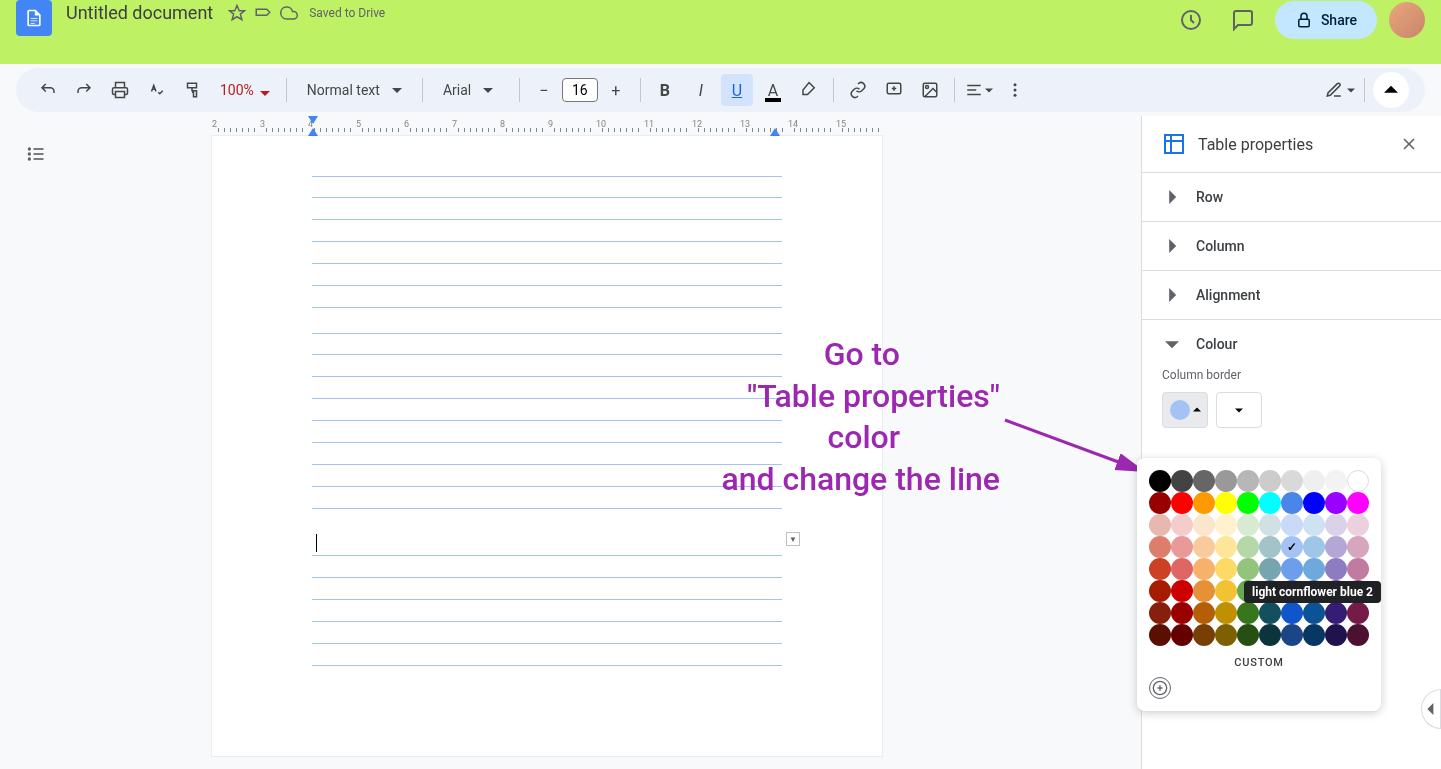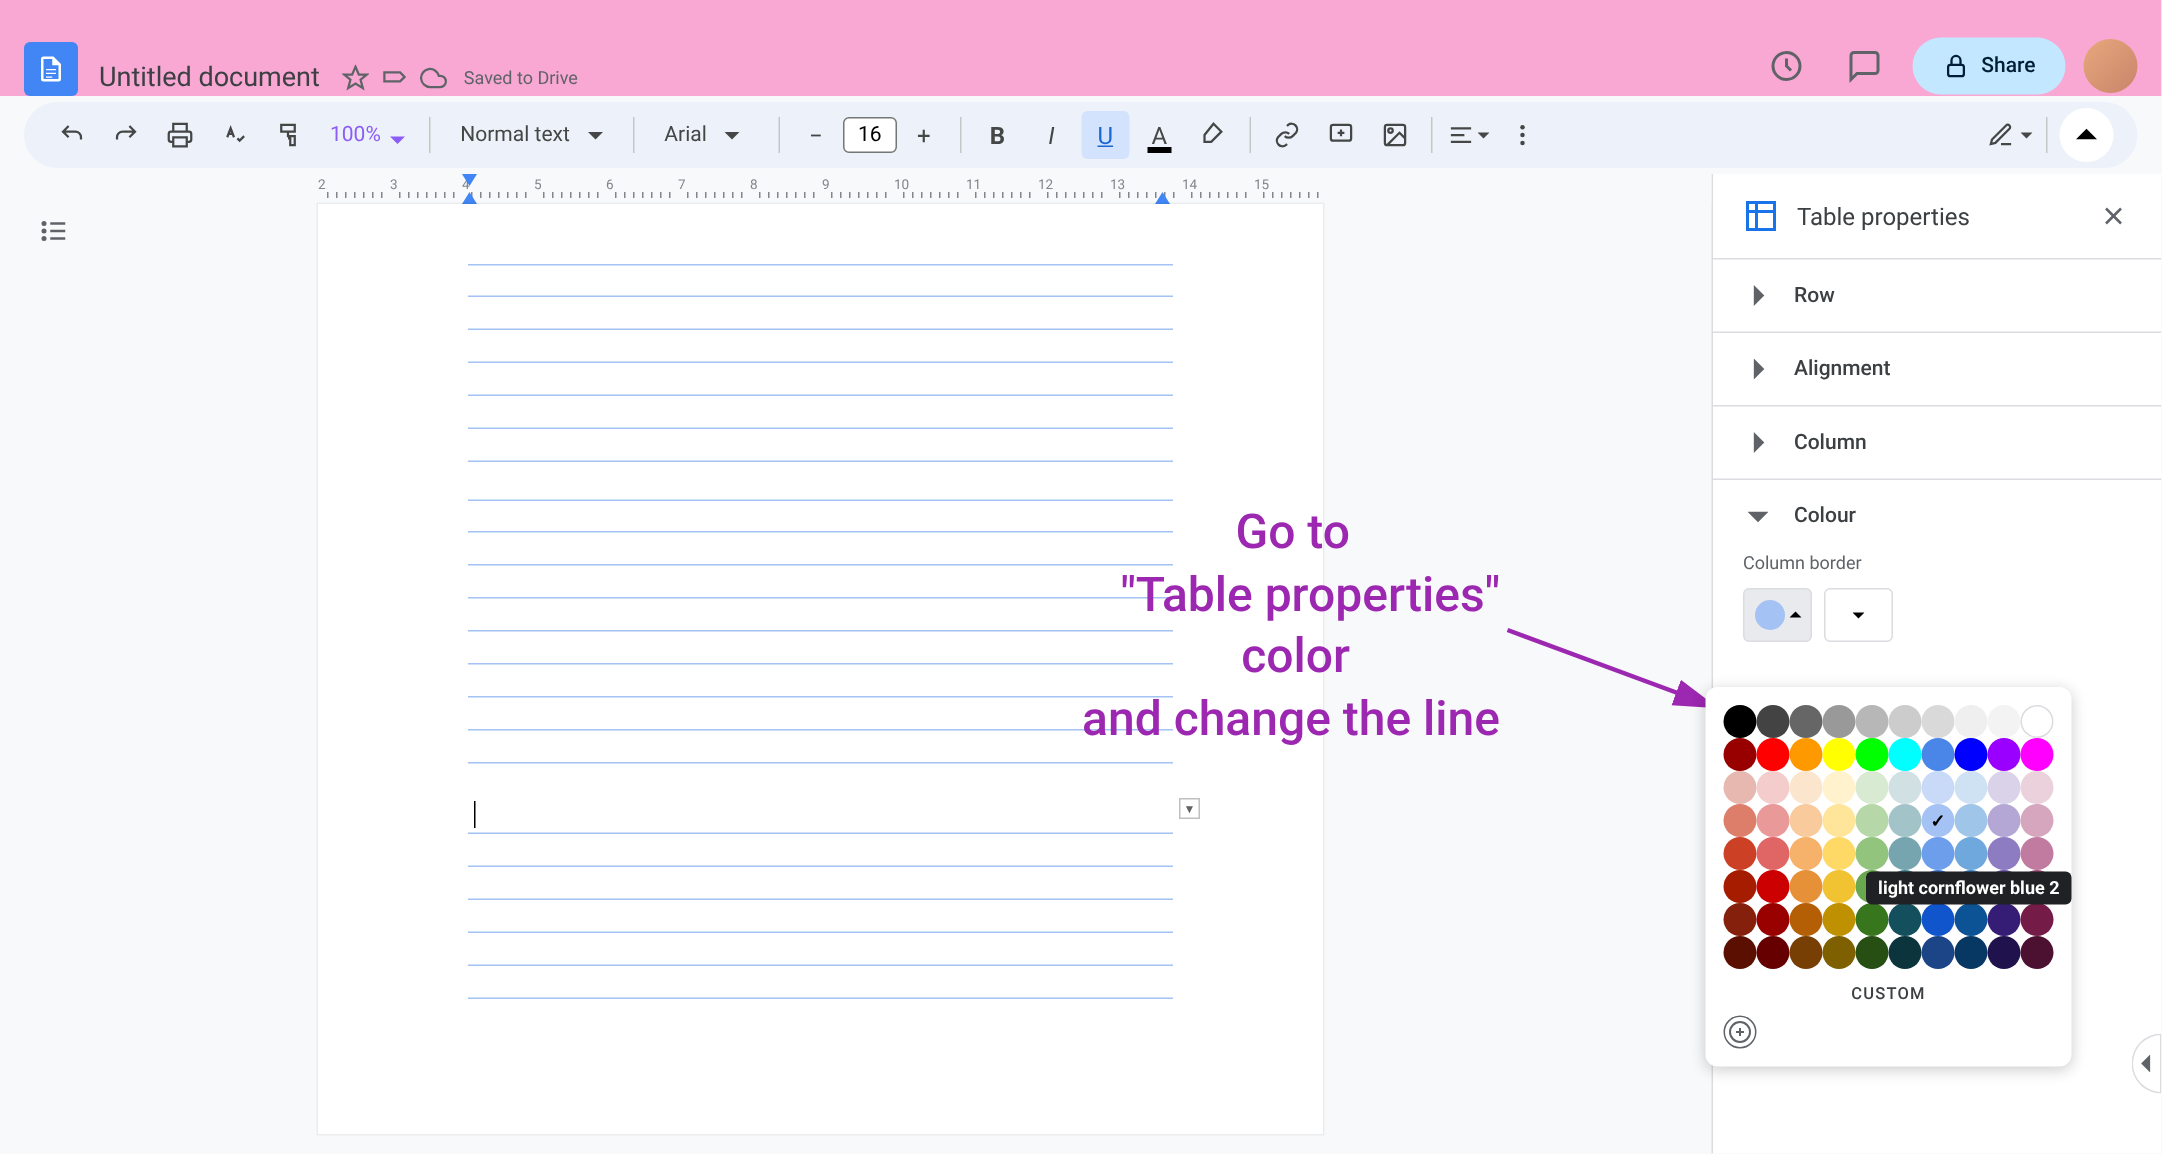--- a/index.html
+++ b/index.html
@@ -1,39 +1,39 @@
 <!DOCTYPE html>
 <html><head>
   <meta charset="utf-8">
   <style>
     * { margin: 0; padding: 0; box-sizing: border-box; font-family: 'Google Sans', Roboto, Arial, sans-serif; }
     body { background: #f8f9fa; overflow: hidden; width: 1441px; height: 769px; position: relative; }
     
     
-    .header { background: #f9a8d4; height: 64px; display: flex; align-items: flex-end; padding: 0 16px; }
+    .header { background: #bef264; height: 64px; display: flex; align-items: flex-start; padding: 0 16px; }
     .docs-icon { width: 36px; height: 36px; background: #4285f4; border-radius: 4px; display: flex; align-items: center; justify-content: center; margin-right: 8px; }
     .docs-icon svg { width: 20px; height: 26px; }
     .title-area { flex: 1; display: flex; flex-direction: column; }
     .title-row { display: flex; align-items: center; gap: 8px; }
     .doc-title { font-size: 18px; color: #3c4043; padding: 2px 6px; }
     .title-icons { display: flex; gap: 6px; align-items: center; }
     .title-icon { width: 20px; height: 20px; display: flex; align-items: center; justify-content: center; color: #5f6368; cursor: pointer; }
     .saved-text { font-size: 12px; color: #5f6368; margin-left: 4px; }
     .menu-row { display: flex; gap: 2px; margin-top: 2px; }
     .menu-item { font-size: 14px; color: #3c4043; padding: 4px 8px; cursor: pointer; border-radius: 4px; }
     .header-right { display: flex; align-items: center; gap: 12px; }
     .header-icon { width: 40px; height: 40px; display: flex; align-items: center; justify-content: center; color: #5f6368; cursor: pointer; border-radius: 50%; }
     .share-btn { background: #c2e7ff; color: #001d35; padding: 10px 20px; border-radius: 40px; font-size: 14px; font-weight: 500; display: flex; align-items: center; gap: 8px; cursor: pointer; }
     .avatar { width: 36px; height: 36px; border-radius: 50%; background: linear-gradient(135deg, #e8a87c, #c8846b); }
     
     
     .toolbar { background: #edf2fa; height: 44px; display: flex; align-items: center; padding: 0 16px; border-radius: 24px; margin: 4px 16px; gap: 4px; }
     .tool-btn { width: 32px; height: 32px; display: flex; align-items: center; justify-content: center; color: #444746; cursor: pointer; border-radius: 4px; font-size: 16px; }
     .tool-sep { width: 1px; height: 24px; background: #c4c7c5; margin: 0 4px; }
-    .zoom-select { display: flex; align-items: flex-end; padding: 4px 8px; gap: 6px; cursor: pointer; font-size: 14px; color: #8b5cf6; }
+    .zoom-select { display: flex; align-items: flex-end; padding: 4px 8px; gap: 6px; cursor: pointer; font-size: 14px; color: #b91c1c; }
     .style-select { display: flex; align-items: center; padding: 4px 12px; gap: 12px; cursor: pointer; font-size: 14px; color: #444746; min-width: 110px; }
     .font-select { display: flex; align-items: center; padding: 4px 12px; gap: 12px; cursor: pointer; font-size: 14px; color: #444746; min-width: 80px; }
     .font-size-box { display: flex; align-items: center; gap: 2px; }
     .font-size-input { width: 36px; height: 24px; border: 1px solid #747775; border-radius: 4px; text-align: center; font-size: 14px; background: #fff; }
     .underline-active { color: #1967d2; background: #d3e3fd; border-radius: 4px; }
     .text-color-btn { position: relative; }
     .text-color-bar { position: absolute; bottom: 4px; left: 8px; right: 8px; height: 4px; background: #000; }
     .toolbar-right { margin-left: auto; display: flex; gap: 4px; align-items: center; }
     .collapse-btn { width: 36px; height: 36px; background: #fff; border-radius: 50%; display: flex; align-items: center; justify-content: center; cursor: pointer; }
     
@@ -465,31 +465,31 @@
         <span class="section-title">Row</span>
       </div>
     </div>
     <div class="panel-section">
       <div class="section-header">
         <span class="section-chevron chevron-right">
             <svg width="14" height="14" viewBox="0 0 10 10" fill="currentColor">
               <path d="M0 3l5 5 5-5z"></path>
             </svg>
           </span>
-        <span class="section-title">Alignment</span>
+        <span class="section-title">Column</span>
       </div>
     </div>
     <div class="panel-section">
       <div class="section-header">
         <span class="section-chevron chevron-right">
             <svg width="14" height="14" viewBox="0 0 10 10" fill="currentColor">
               <path d="M0 3l5 5 5-5z"></path>
             </svg>
           </span>
-        <span class="section-title">Column</span>
+        <span class="section-title">Alignment</span>
       </div>
     </div>
     <div class="panel-section" style="border-bottom:none">
       <div class="section-header">
         <span class="section-chevron chevron-down">
             <svg width="14" height="14" viewBox="0 0 10 10" fill="currentColor">
               <path d="M0 3l5 5 5-5z"></path>
             </svg>
           </span>
         <span class="section-title">Colour</span>

